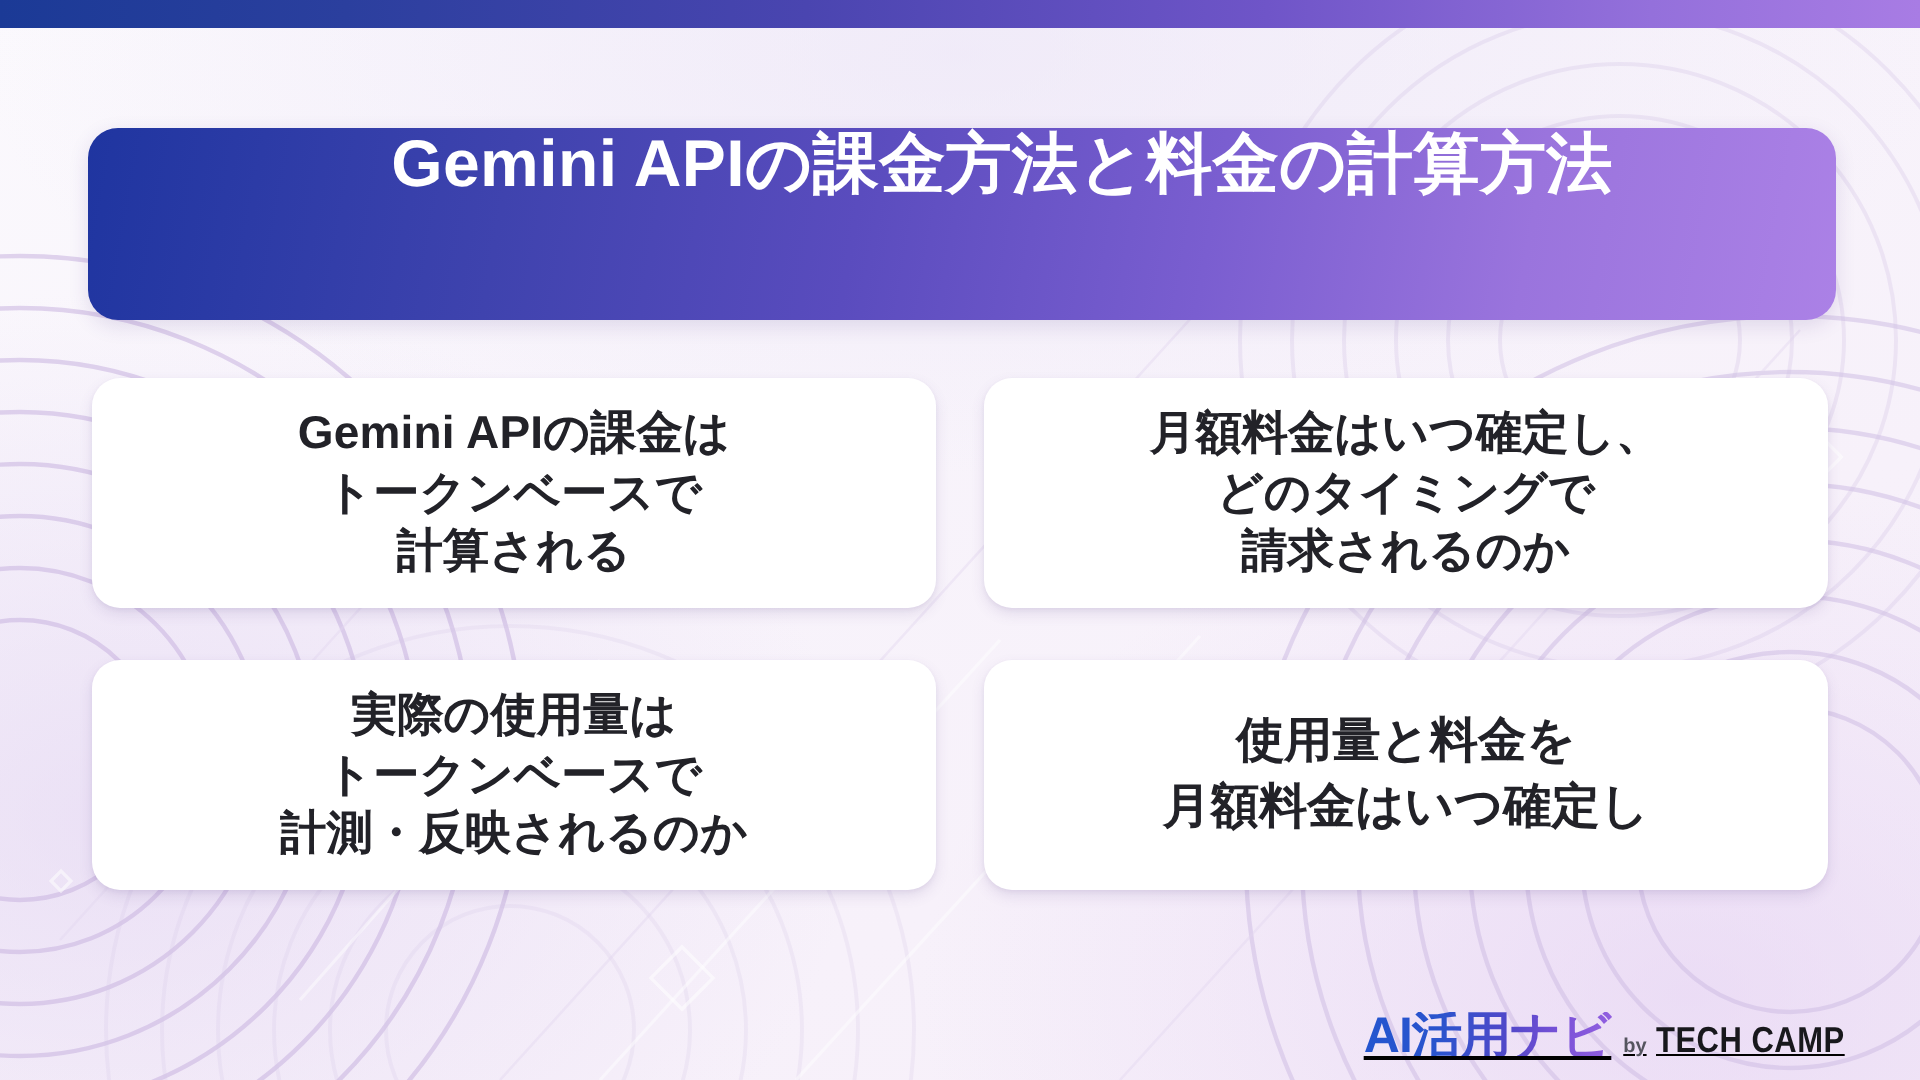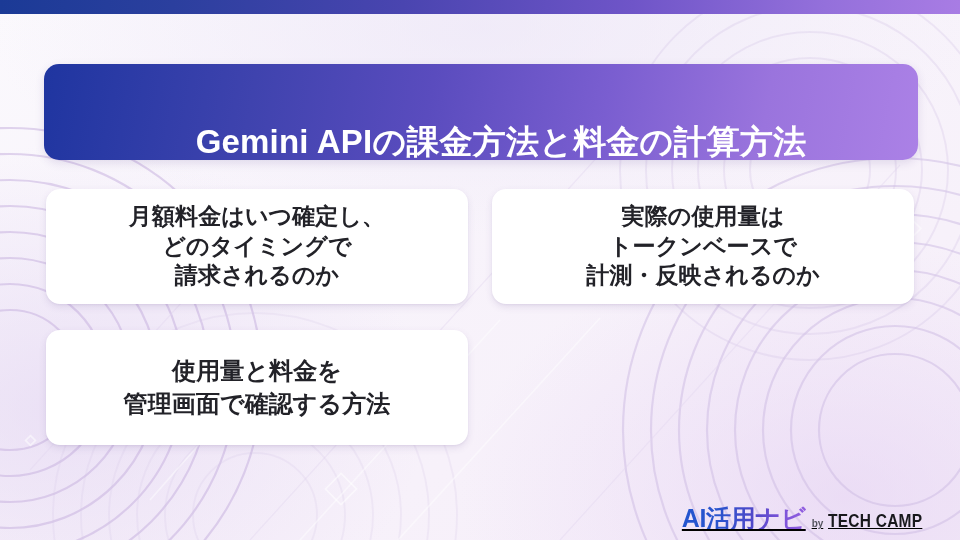--- a/index.html
+++ b/index.html
@@ -82,21 +82,21 @@
   
   .title-banner {
     position: absolute;
     left: 44px;
     top: 64px;
     width: 874px;
     height: 96px;
     border-radius: 15px;
     background: linear-gradient(100deg, #1f35a0 0%, #2c3ba6 10%, #3f43ae 24%, #5a4cbe 44%, #7a5ed0 64%, #9a74dd 82%, #ab81e6 100%);
     display: flex;
-    align-items: flex-end;
+    align-items: flex-start;
     justify-content: center;
     z-index: 3;
     box-shadow: 0 3px 10px rgba(60,40,120,0.13);
     padding-left: 40px;
   }
 
   .title-text {
     color: #ffffff;
     font-size: 33px;
     font-weight: bold;
@@ -258,36 +258,41 @@
       <rect x="905" y="222" width="13" height="13" transform="rotate(45 911.5 228.5)"></rect>
     </g>
   </svg>
 
   <div class="title-banner">
     <div class="title-text">Gemini APIの課金方法と料金の計算方法</div>
   </div>
 
   <div class="cards">
 
+    <div class="card">
+      <div class="card-text">Gemini APIの課金は
+トークンベースで
+計算される</div>
+    </div>
 
     <div class="card">
       <div class="card-text">月額料金はいつ確定し、
 どのタイミングで
 請求されるのか</div>
     </div>
 
     <div class="card">
       <div class="card-text">実際の使用量は
 トークンベースで
 計測・反映されるのか</div>
     </div>
 
     <div class="card two-line">
       <div class="card-text">使用量と料金を
-管理画面で確認する方法</div>
+月額料金はいつ確定し</div>
     </div>
 
   </div>
 
   <div class="logo">
     <span class="logo-main">AI活用ナビ</span>
     <span class="logo-by">by</span>
     <span class="logo-brand">TECH CAMP</span>
   </div>
 

